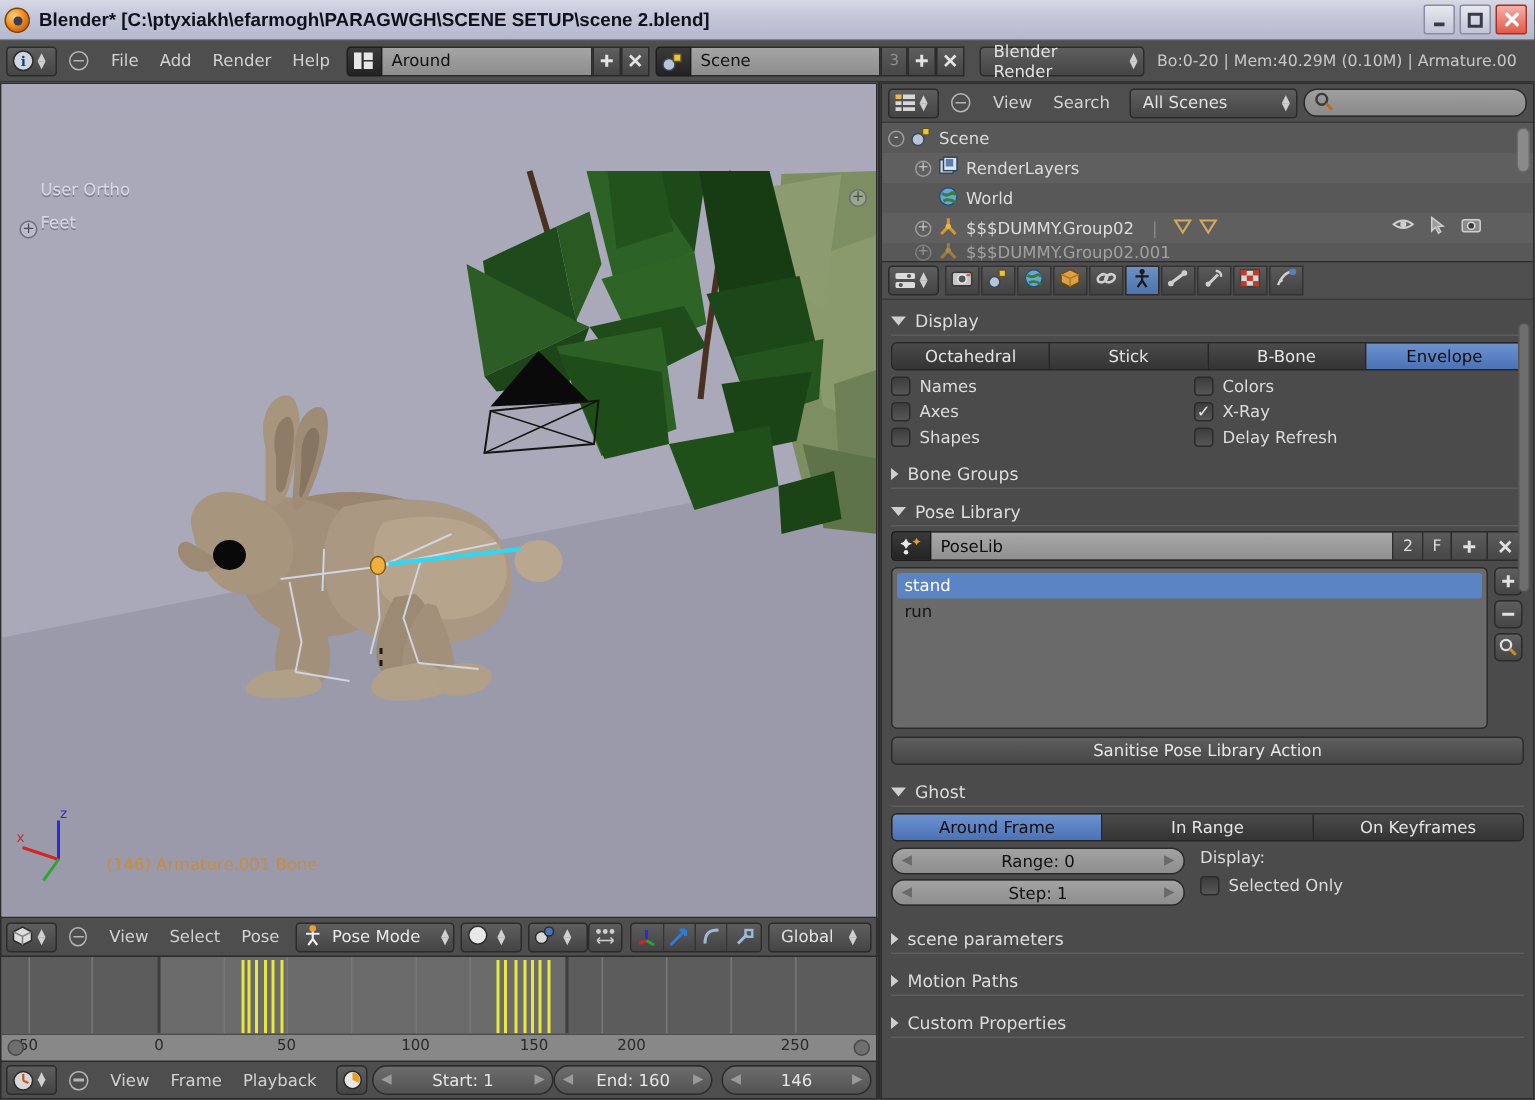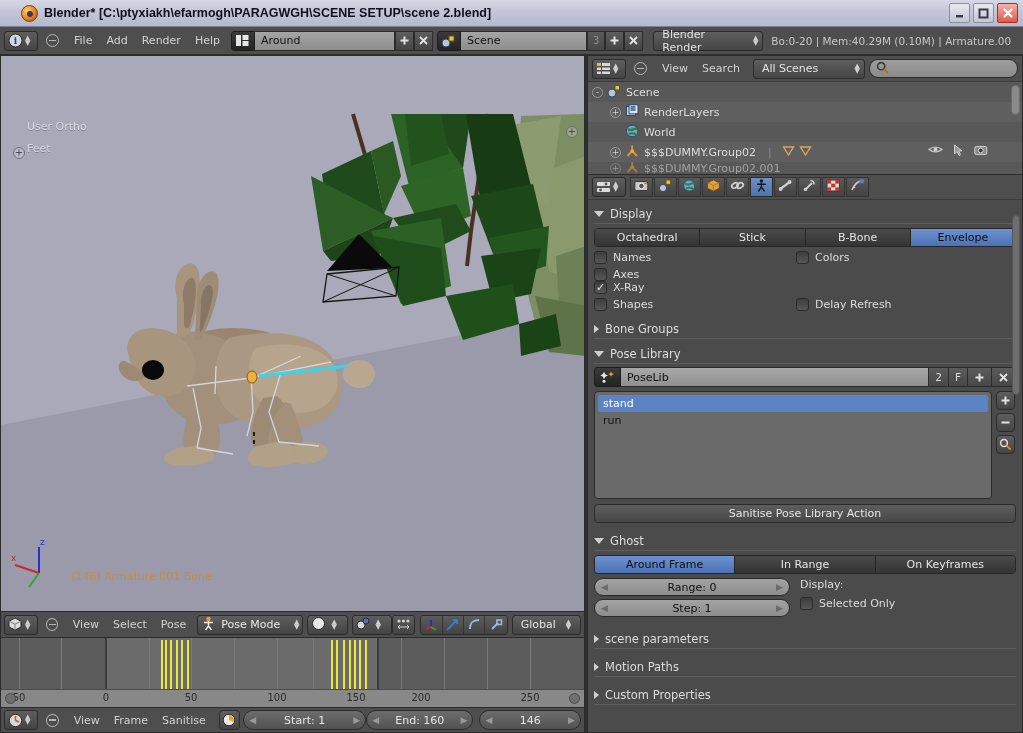--- a/index.html
+++ b/index.html
@@ -5,21 +5,21 @@
   * { box-sizing: border-box; margin:0; padding:0; }
   html,body { width:1023px; height:733px; overflow:hidden;
     font-family:"DejaVu Sans", sans-serif; font-size:11px; }
   body { background:#4c4c4c; }
 
   
   .titlebar{
     height:27px; width:1023px;
     background:linear-gradient(180deg,#d6d8e6 0%,#c3c6d8 45%,#b5b9ce 100%);
     border-bottom:1px solid #7d7f93;
-    display:flex; align-items:center; padding:0 2px 0 21px;
+    display:flex; align-items:center; padding:0 2px 0 3px;
     font-family:"Liberation Sans", sans-serif;
   }
   .tb-icon{ width:17px; height:17px; border-radius:50%;
     background:radial-gradient(circle at 35% 32%, #ffd27a 0%, #f08a20 48%, #a14c06 100%);
     border:1px solid #7a4005; margin-right:6px; flex:0 0 auto; position:relative;}
   .tb-icon::after{content:""; position:absolute; left:5px; top:5px; width:6px;height:6px;
     border-radius:50%; background:#3a3a55;}
   .tb-title{ font-size:12.5px; color:#10101c; font-weight:bold; white-space:nowrap;
      letter-spacing:0px; flex:1 1 auto; overflow:hidden;}
   .tb-btns{ display:flex; gap:3px; padding-right:3px;}
@@ -536,21 +536,21 @@
           <svg width="15" height="15" viewBox="0 0 15 15">
               <circle cx="7.5" cy="7.5" r="6.2" fill="#d8d8d8" stroke="#2b2b2b"></circle>
               <path d="M7.5 7.5 L7.5 3 M7.5 7.5 L11 9" stroke="#c05a20" stroke-width="1.5"></path>
             </svg>
         </span>
         <span class="updown">▲<br>▼</span>
       </div>
       <div class="collapse-dot"></div>
       <div class="menu-item">View</div>
       <div class="menu-item">Frame</div>
-      <div class="menu-item">Sanitise</div>
+      <div class="menu-item">Playback</div>
       <div class="mini-btn" style="border-radius:4px;margin-left:6px;width:22px;height:20px">
         <svg width="14" height="14" viewBox="0 0 14 14">
             <circle cx="7" cy="7" r="5.8" fill="#e8e8e8" stroke="#2b2b2b"></circle>
             <path d="M7 7 L7 2 A5 5 0 0 1 11.5 9 Z" fill="#e8a020"></path>
           </svg>
       </div>
       <div class="numfield" style="width:126px">
         <span class="arr">◀</span>
         <span>Start: 1</span>
         <span class="arr">▶</span>
@@ -773,21 +773,21 @@
             <div class="row" style="margin-bottom: 4px;">
               <div class="row" style="width: 202px;">
                 <span class="chk"></span>
                 <span class="cklabel">Names</span>
               </div>
               <div class="row" style="width: 202px;">
                 <span class="chk"></span>
                 <span class="cklabel">Colors</span>
               </div>
             </div>
-            <div class="row" style="margin-bottom: 4px; flex-direction: column;">
+            <div class="row" style="margin-bottom: 4px;">
               <div class="row" style="width: 202px;">
                 <span class="chk"></span>
                 <span class="cklabel">Axes</span>
               </div>
               <div class="row" style="width: 202px;">
                 <span class="chk on"></span>
                 <span class="cklabel">X-Ray</span>
               </div>
             </div>
             <div class="row" style="margin-bottom: 4px;">

